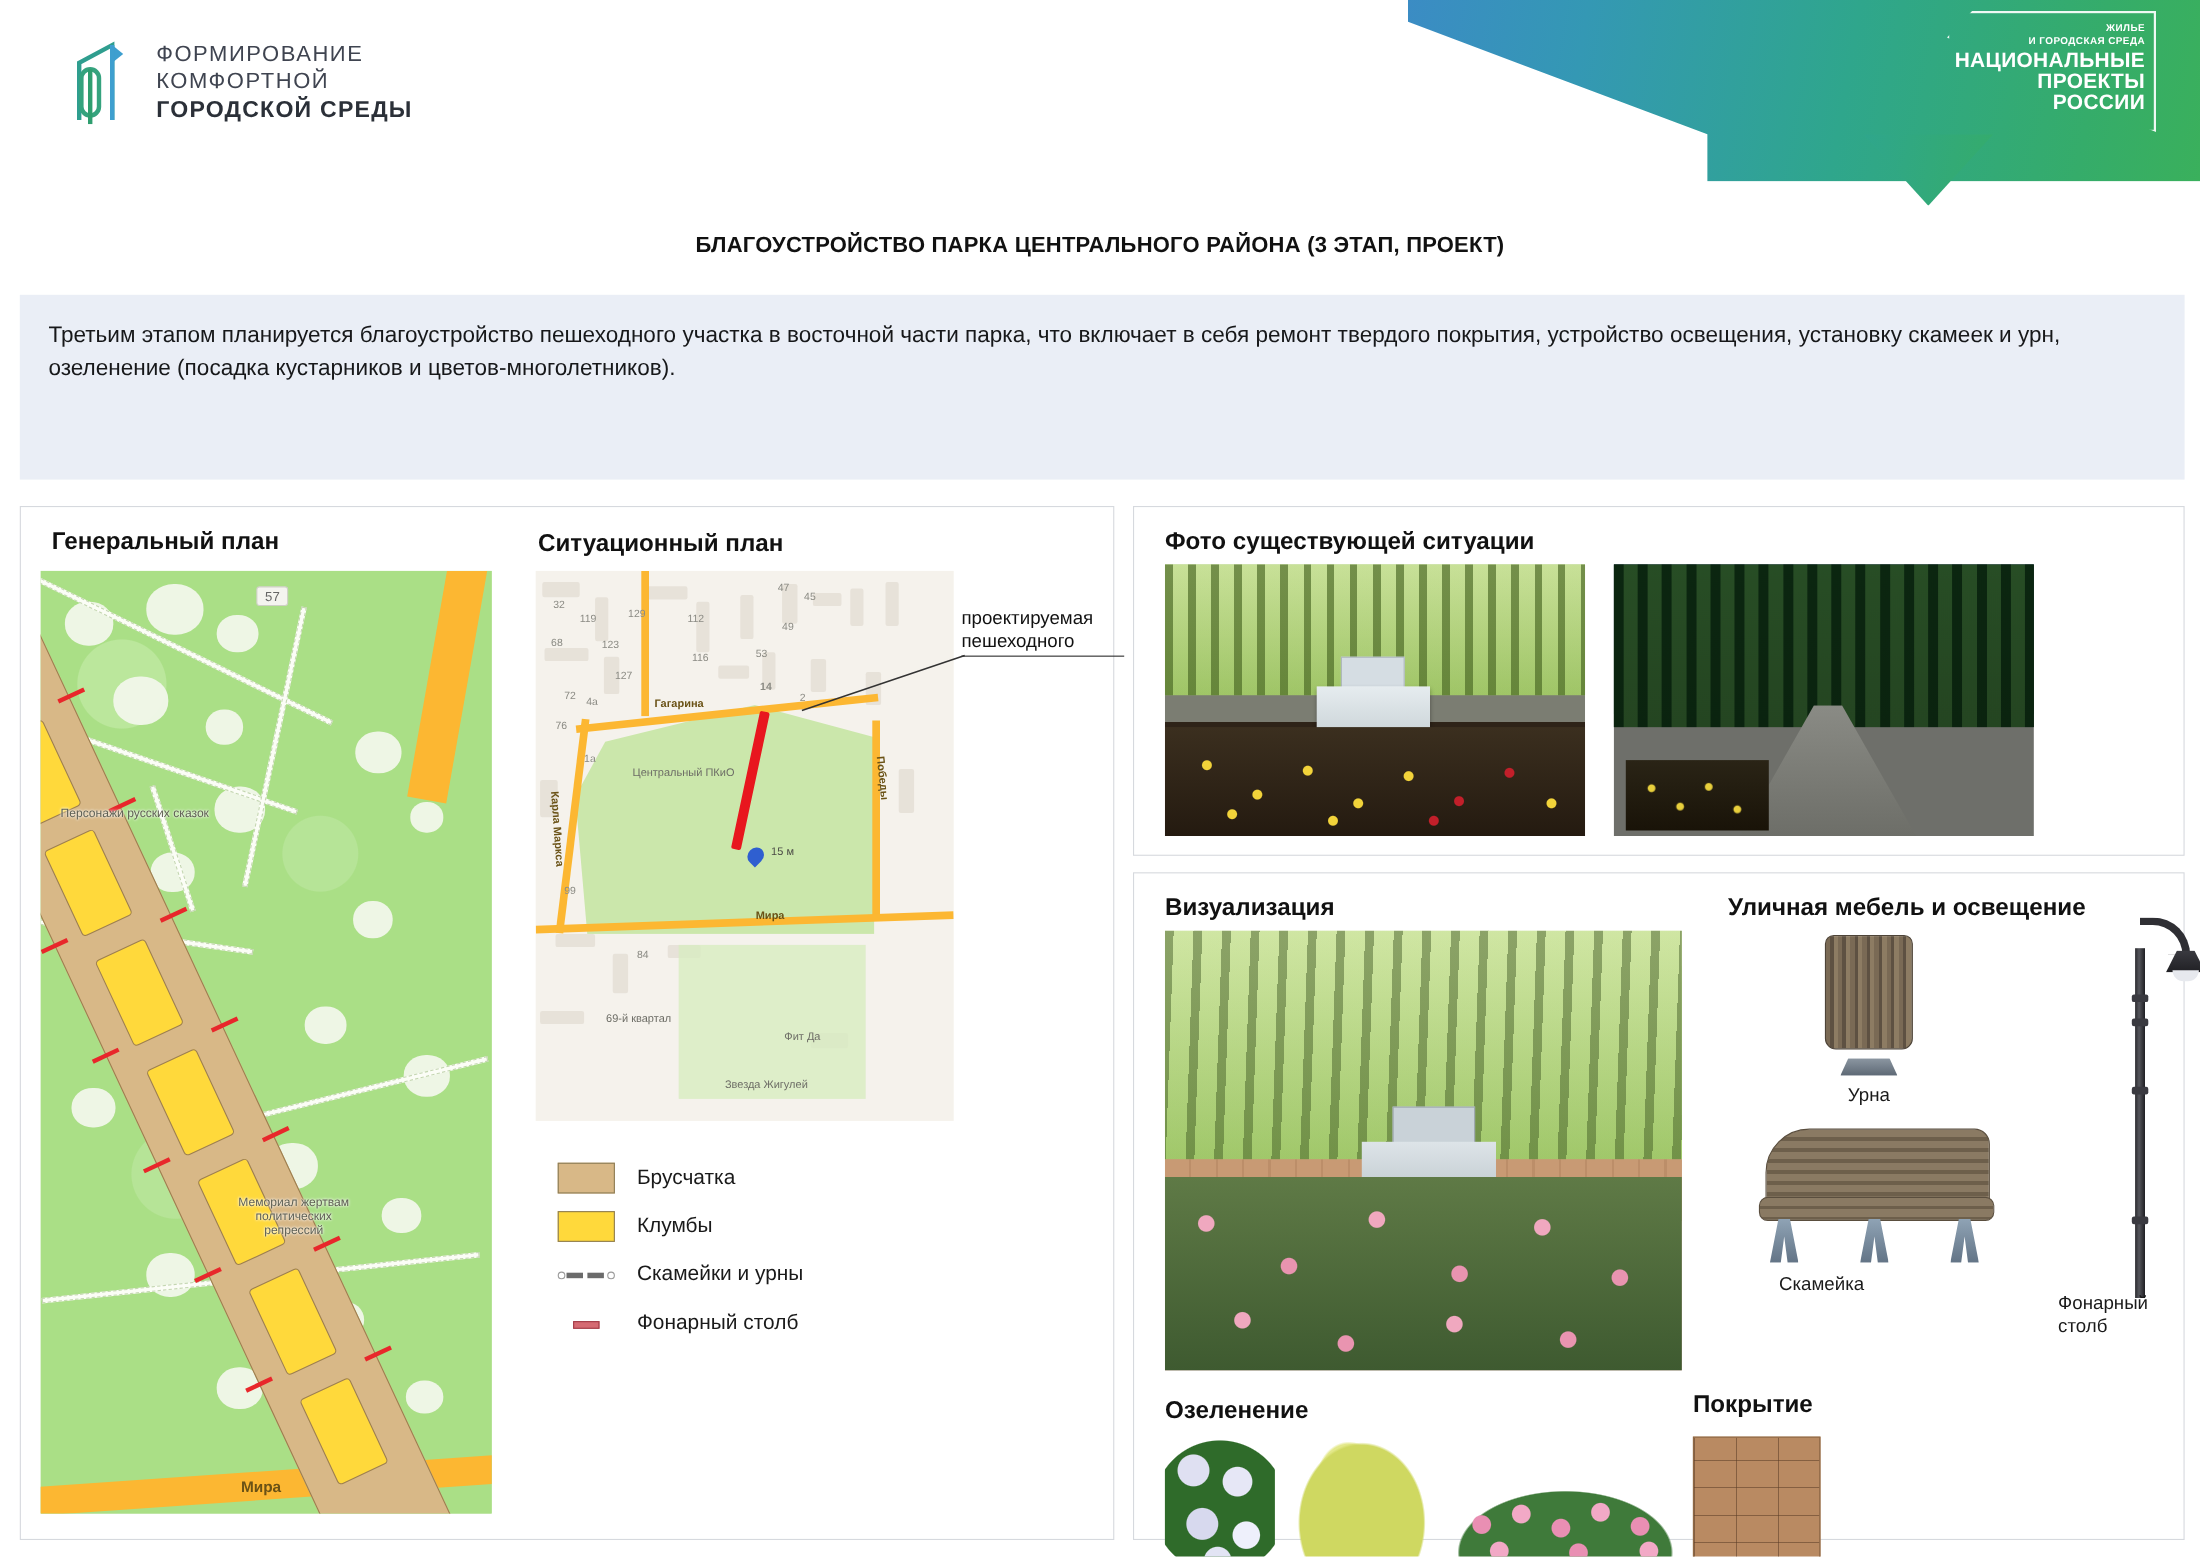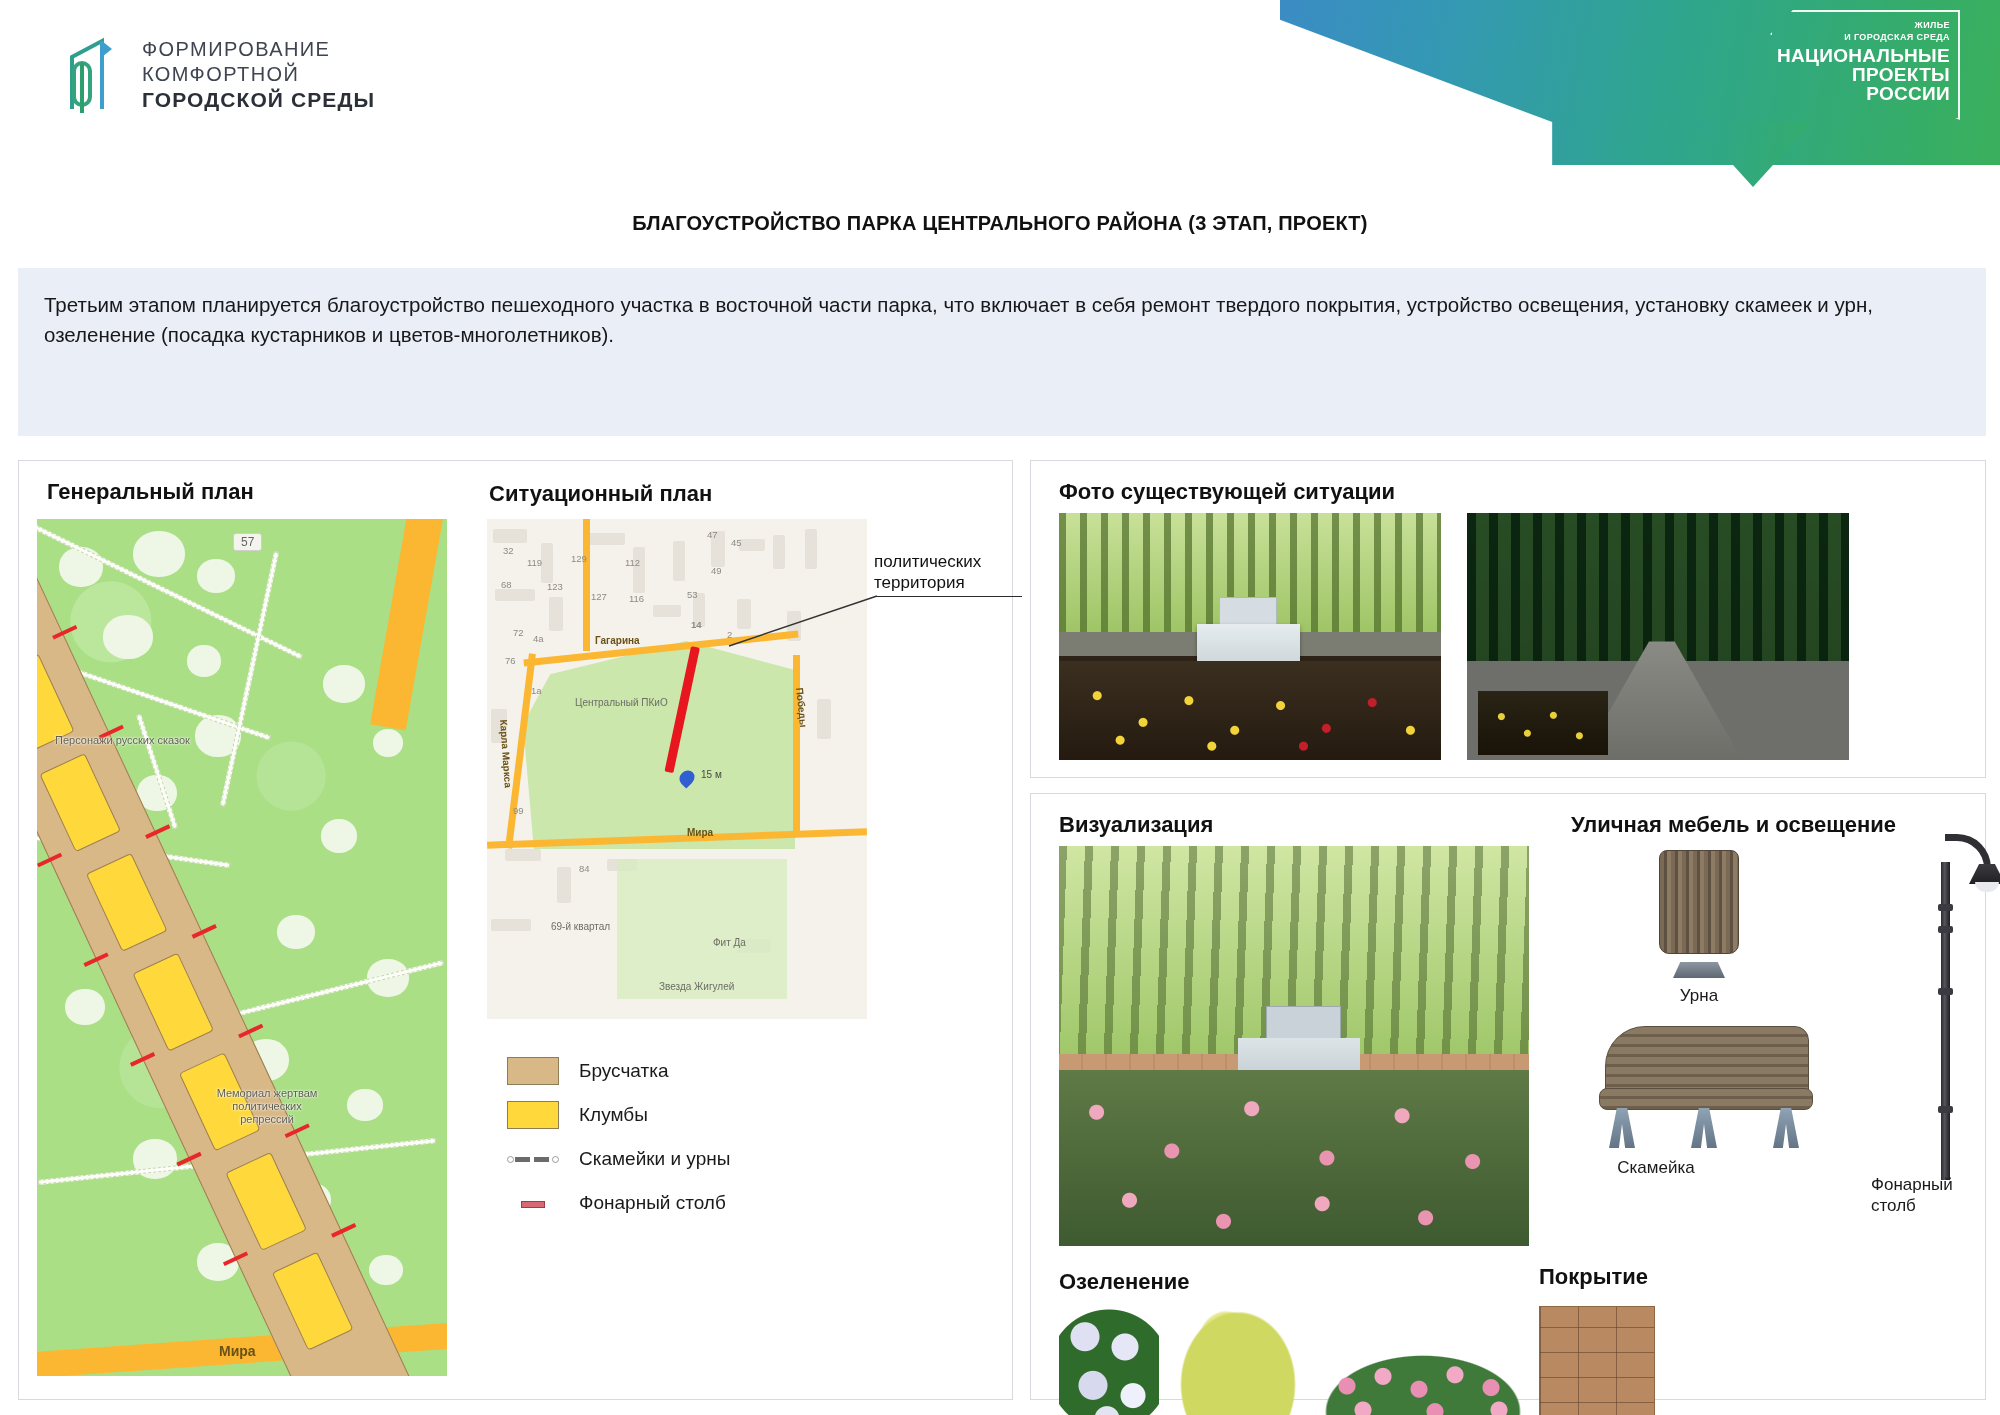--- a/index.html
+++ b/index.html
@@ -543,37 +543,37 @@
       <div class="sp-redline"></div>
       <div class="sp-marker"></div>
       <div class="sp-scale">15 м</div>
 
       <div class="sp-num" style="left:16px;  top:26px;">32</div>
       <div class="sp-num" style="left:40px;  top:38px;">119</div>
       <div class="sp-num" style="left:84px;  top:34px;">129</div>
       <div class="sp-num" style="left:138px; top:38px;">112</div>
       <div class="sp-num" style="left:60px;  top:62px;">123</div>
       <div class="sp-num" style="left:14px;  top:60px;">68</div>
-      <div class="sp-num" style="left:72px;  top:72px;margin-left:32px;">127</div>
+      <div class="sp-num" style="left:72px;  top:90px;">127</div>
       <div class="sp-num" style="left:142px; top:74px;">116</div>
       <div class="sp-num" style="left:200px; top:70px;">53</div>
       <div class="sp-num" style="left:220px; top:10px;">47</div>
       <div class="sp-num" style="left:244px; top:18px;">45</div>
       <div class="sp-num" style="left:224px; top:46px;">49</div>
       <div class="sp-num" style="left:26px;  top:108px;">72</div>
       <div class="sp-num" style="left:46px;  top:114px;">4а</div>
       <div class="sp-num" style="left:18px;  top:136px;">76</div>
       <div class="sp-num" style="left:44px;  top:166px;">1а</div>
       <div class="sp-num" style="left:204px; top:100px;font-weight:bold;">14</div>
       <div class="sp-num" style="left:26px;  top:286px;">99</div>
       <div class="sp-num" style="left:92px;  top:344px;">84</div>
       <div class="sp-num" style="left:240px; top:110px;">2</div>
     </div>
 
-    <div class="callout">политических территория</div>
+    <div class="callout">проектируемая пешеходного</div>
     <div class="callout-ul"></div>
     <svg class="callout-leader">
       <line x1="158" y1="5" x2="10" y2="55" stroke="#333" stroke-width="1.4"></line>
     </svg>
 
     <div class="legend">
       <div class="leg-row">
         <span class="leg-sw bruschatka"></span>
         <span class="leg-label">Брусчатка</span>
       </div>

